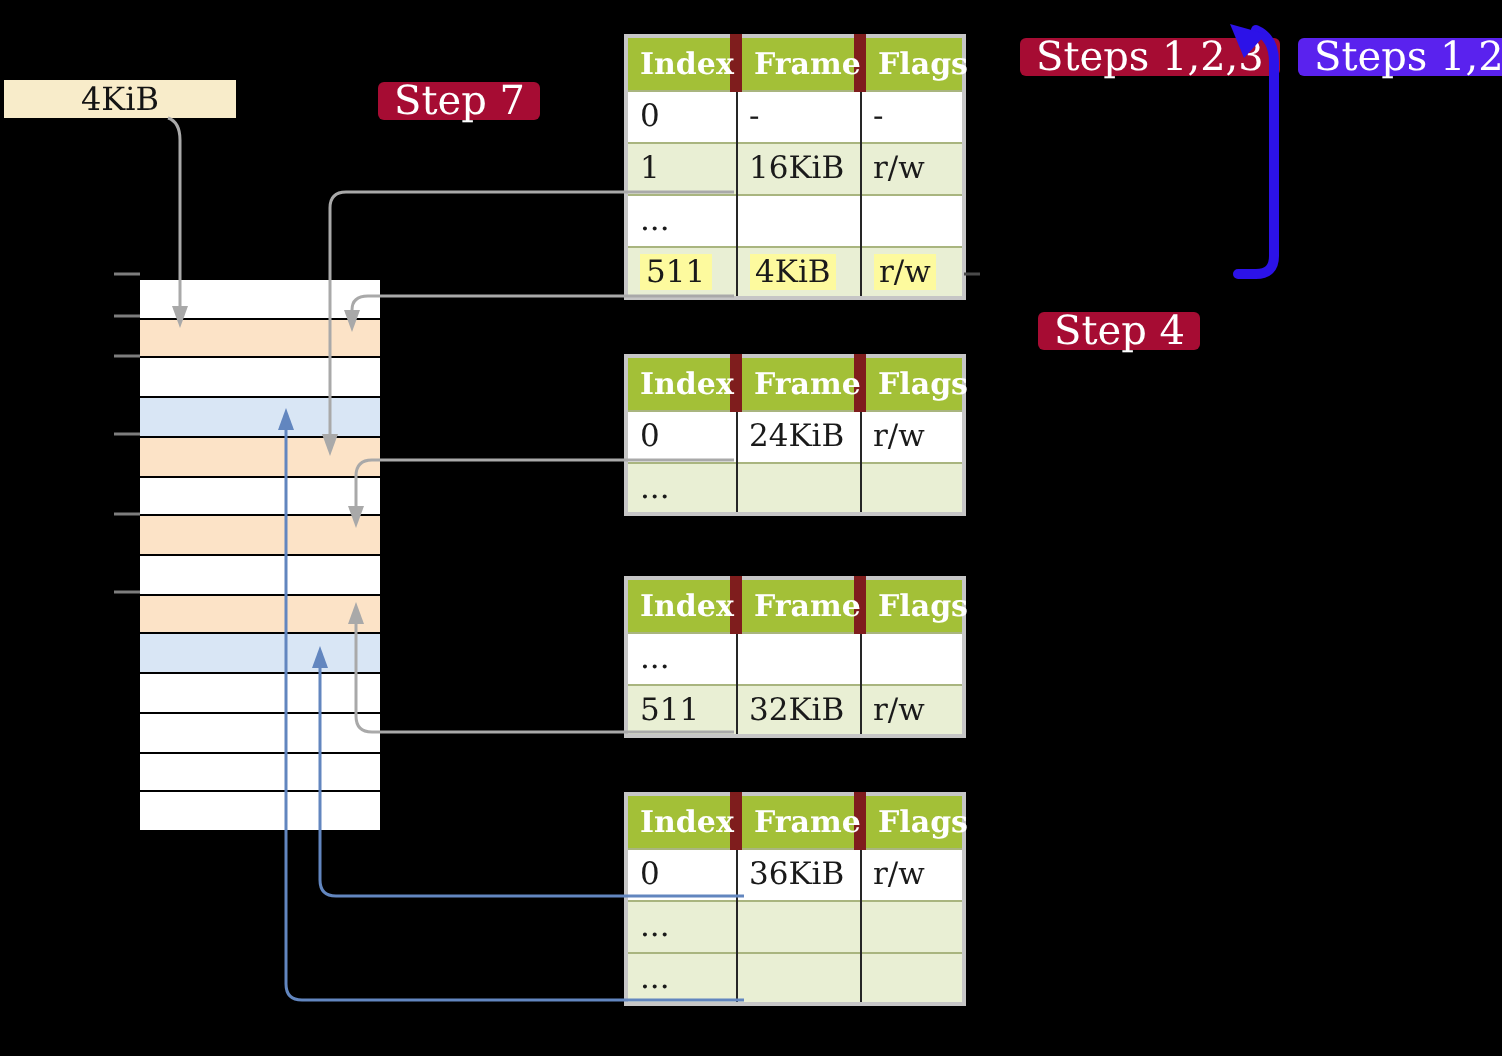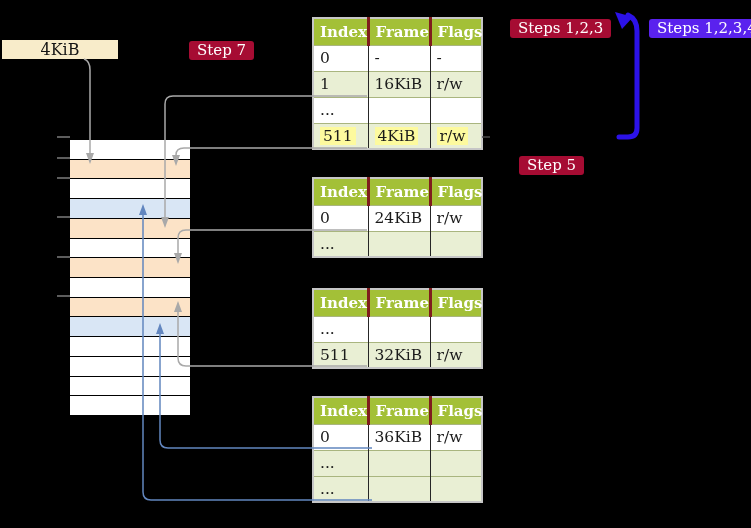--- a/index.html
+++ b/index.html
@@ -11,21 +11,21 @@
 
   
   #label-4kib {
     position:absolute; left:2px; top:40px; width:116px; height:19px;
     background:#f8ecca; color:#141414; font-size:16px; line-height:19px;
     text-align:center;
   }
 
   
   .badge {
-    position:absolute; color:#ffffff; font-size:15px; height:19px;
+    position:absolute; color:#ffffff; font-size:20px; height:19px;
     line-height:19px; padding:0 8px; border-radius:3px; white-space:nowrap;
   }
   #badge-step0      { left:189px; top:41px;  background:#a60c33; }
   #badge-steps123   { left:510px; top:19px;  background:#a60c33; }
   #badge-steps1234  { left:649px; top:19px;  background:#5a22ee; }
   #badge-step4      { left:519px; top:156px; background:#a60c33; }
 
   
   #mem-column {
     position:absolute; left:70px; top:139px; width:120px; height:276px;
@@ -41,21 +41,21 @@
     position:absolute; left:312px; width:169px; border-collapse:collapse;
     table-layout:fixed; border:2px solid #c6c6c6;
   }
   #table-l4 { top:17px; }
   #table-l3 { top:177px; }
   #table-l2 { top:288px; }
   #table-l1 { top:396px; }
   .ptable th {
     background:#a3c037; color:#ffffff; font-weight:bold; font-size:15px;
     text-align:left; padding:0 6px; height:27px; box-sizing:border-box;
-    border-right:3px solid #7f1d1d;
+    border-right:6px solid #7f1d1d;
   }
   .ptable td {
     background:#ffffff; color:#1a1a1a; font-size:15.5px;
     padding:0 6px; height:26px; box-sizing:border-box;
     border-right:1px solid #262626; border-top:1px solid #a9b57f;
     overflow:hidden; white-space:nowrap;
   }
   .ptable th:last-child, .ptable td:last-child { border-right:none; }
   .ptable tr.shade td { background:#e9efd4; }
   .cell-text.hl { background:#fdfa9e; padding:0 3px; }
@@ -69,21 +69,21 @@
 </head>
 <body>
 
 <div id="canvas">
 
   <div id="label-4kib">4KiB</div>
 
   <div class="badge" id="badge-step0">Step 7</div>
   <div class="badge" id="badge-steps123">Steps 1,2,3</div>
   <div class="badge" id="badge-steps1234">Steps 1,2,3,4</div>
-  <div class="badge" id="badge-step4">Step 5</div>
+  <div class="badge" id="badge-step4">Step 4</div>
 
   <div id="mem-column">
       <div class="mem-row free"></div>
       <div class="mem-row table"></div>
       <div class="mem-row free"></div>
       <div class="mem-row page"></div>
       <div class="mem-row table"></div>
       <div class="mem-row free"></div>
       <div class="mem-row table"></div>
       <div class="mem-row free"></div>

